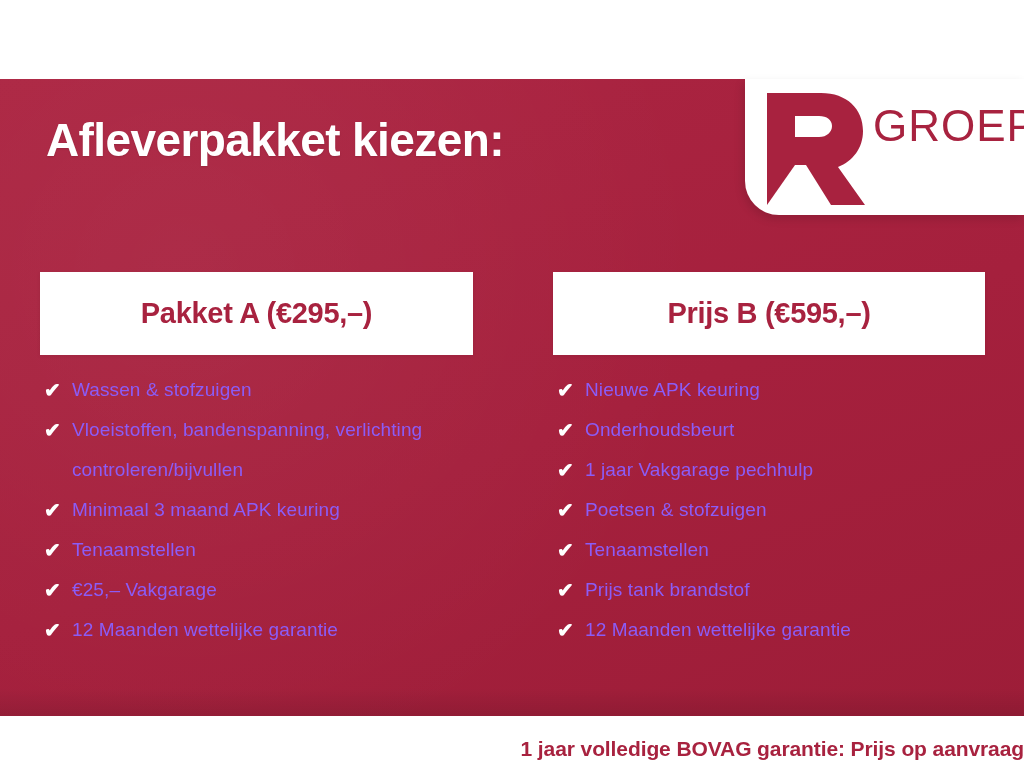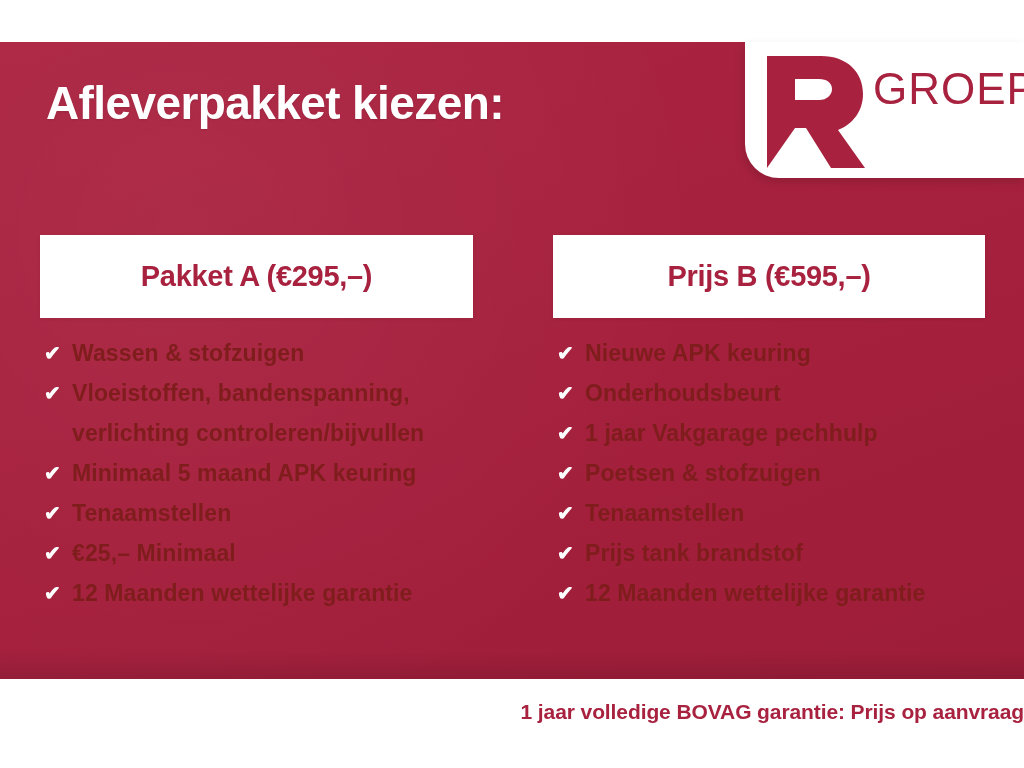--- a/index.html
+++ b/index.html
@@ -6,20 +6,21 @@
   html, body {
     width:1024px; height:768px;
     font-family:"Liberation Sans", sans-serif;
     background:#ffffff;
     overflow:hidden;
   }
   #stage {
     position:relative;
     width:1024px; height:713px;
     background:#ffffff;
+    margin-top:37px;
   }
 
   
   .red-field {
     position:absolute;
     left:0; top:42px;
     width:1024px; height:637px;
     background:#a8223f;
     background-image:
       radial-gradient(circle at 18% 30%, rgba(255,255,255,0.045) 0%, rgba(255,255,255,0) 55%),
@@ -126,25 +127,24 @@
     width:32px;
     color:#ffffff;
     font-size:20px;
     font-weight:700;
     line-height:40px;
     text-align:left;
     padding-left:4px;
   }
   .feature-text {
     flex:1 1 auto;
-    color:#7f1d1d;
-    font-size:23px;
+    color:#8b5cf6;
+    font-size:19px;
     line-height:40px;
     letter-spacing:0.1px;
-    font-weight:bold;
   }
 
   
   .footer-band {
     position:absolute;
     left:0; top:679px;
     width:1024px; height:89px;
     background:#ffffff;
     display:flex;
     align-items:flex-start;
@@ -191,29 +191,29 @@
       <li class="feature-item">
         <span class="check-icon">✔</span>
         <span class="feature-text">Wassen &amp; stofzuigen</span>
       </li>
       <li class="feature-item">
         <span class="check-icon">✔</span>
         <span class="feature-text">Vloeistoffen, bandenspanning, verlichting controleren/bijvullen</span>
       </li>
       <li class="feature-item">
         <span class="check-icon">✔</span>
-        <span class="feature-text">Minimaal 5 maand APK keuring</span>
+        <span class="feature-text">Minimaal 3 maand APK keuring</span>
       </li>
       <li class="feature-item">
         <span class="check-icon">✔</span>
         <span class="feature-text">Tenaamstellen</span>
       </li>
       <li class="feature-item">
         <span class="check-icon">✔</span>
-        <span class="feature-text">€25,– Minimaal</span>
+        <span class="feature-text">€25,– Vakgarage</span>
       </li>
       <li class="feature-item">
         <span class="check-icon">✔</span>
         <span class="feature-text">12 Maanden wettelijke garantie</span>
       </li>
     </ul>
   </div>
 
   <div class="col col-b">
     <div class="pkg-header">

